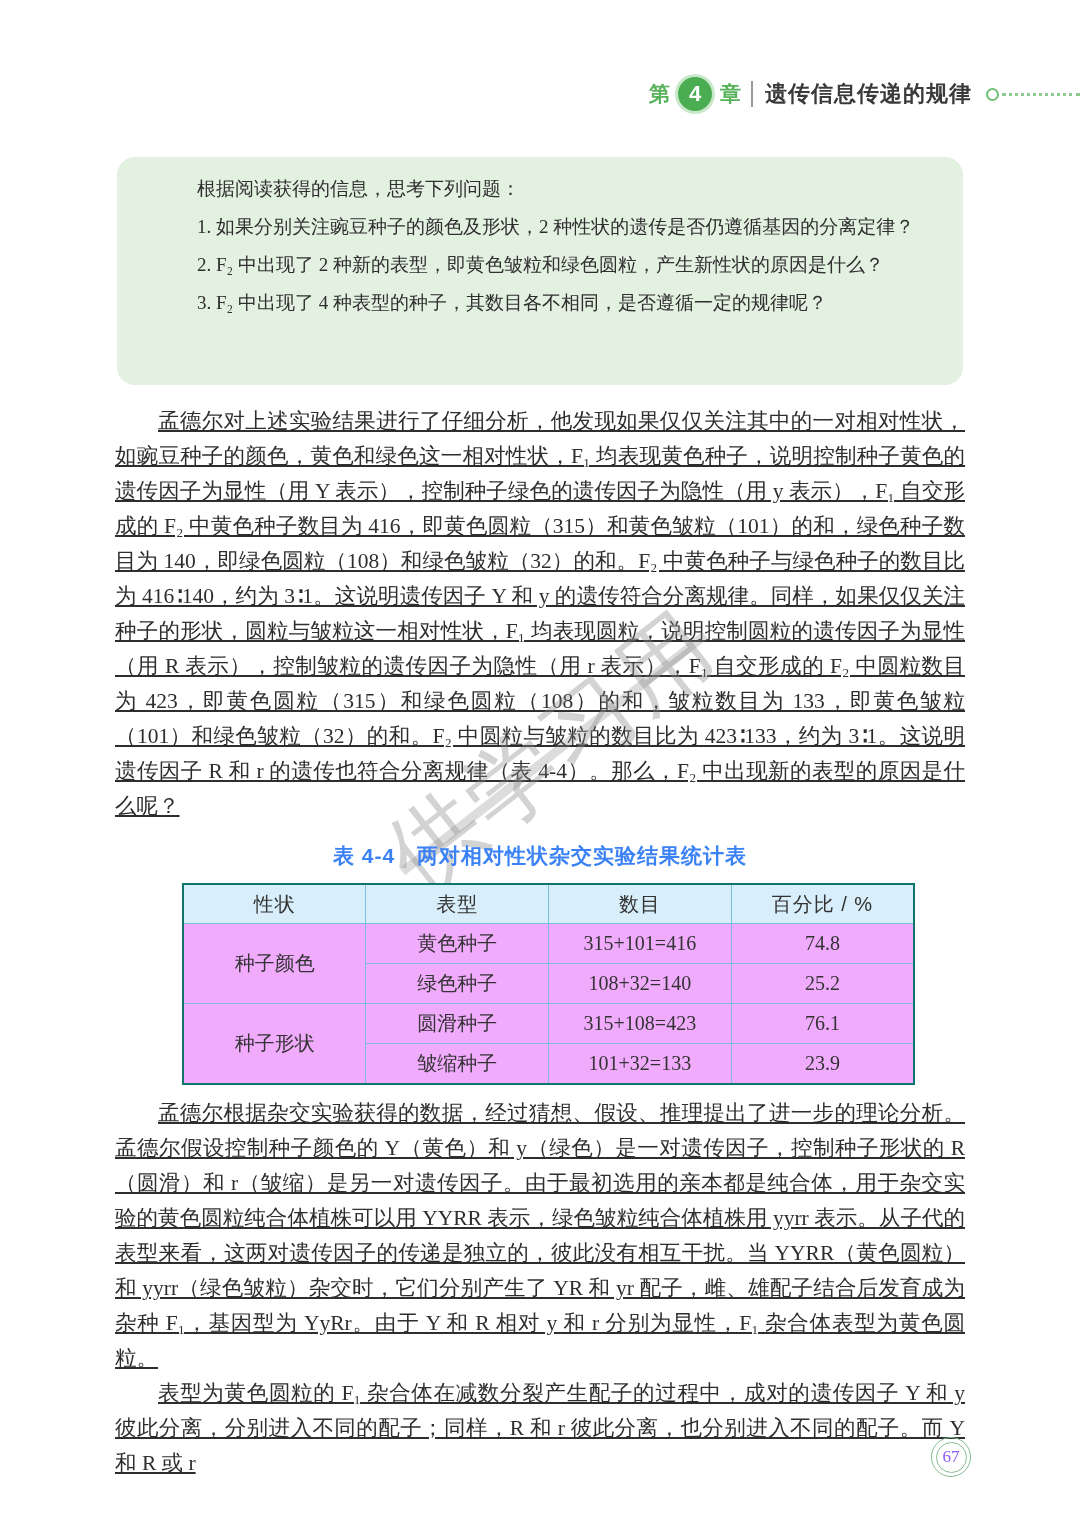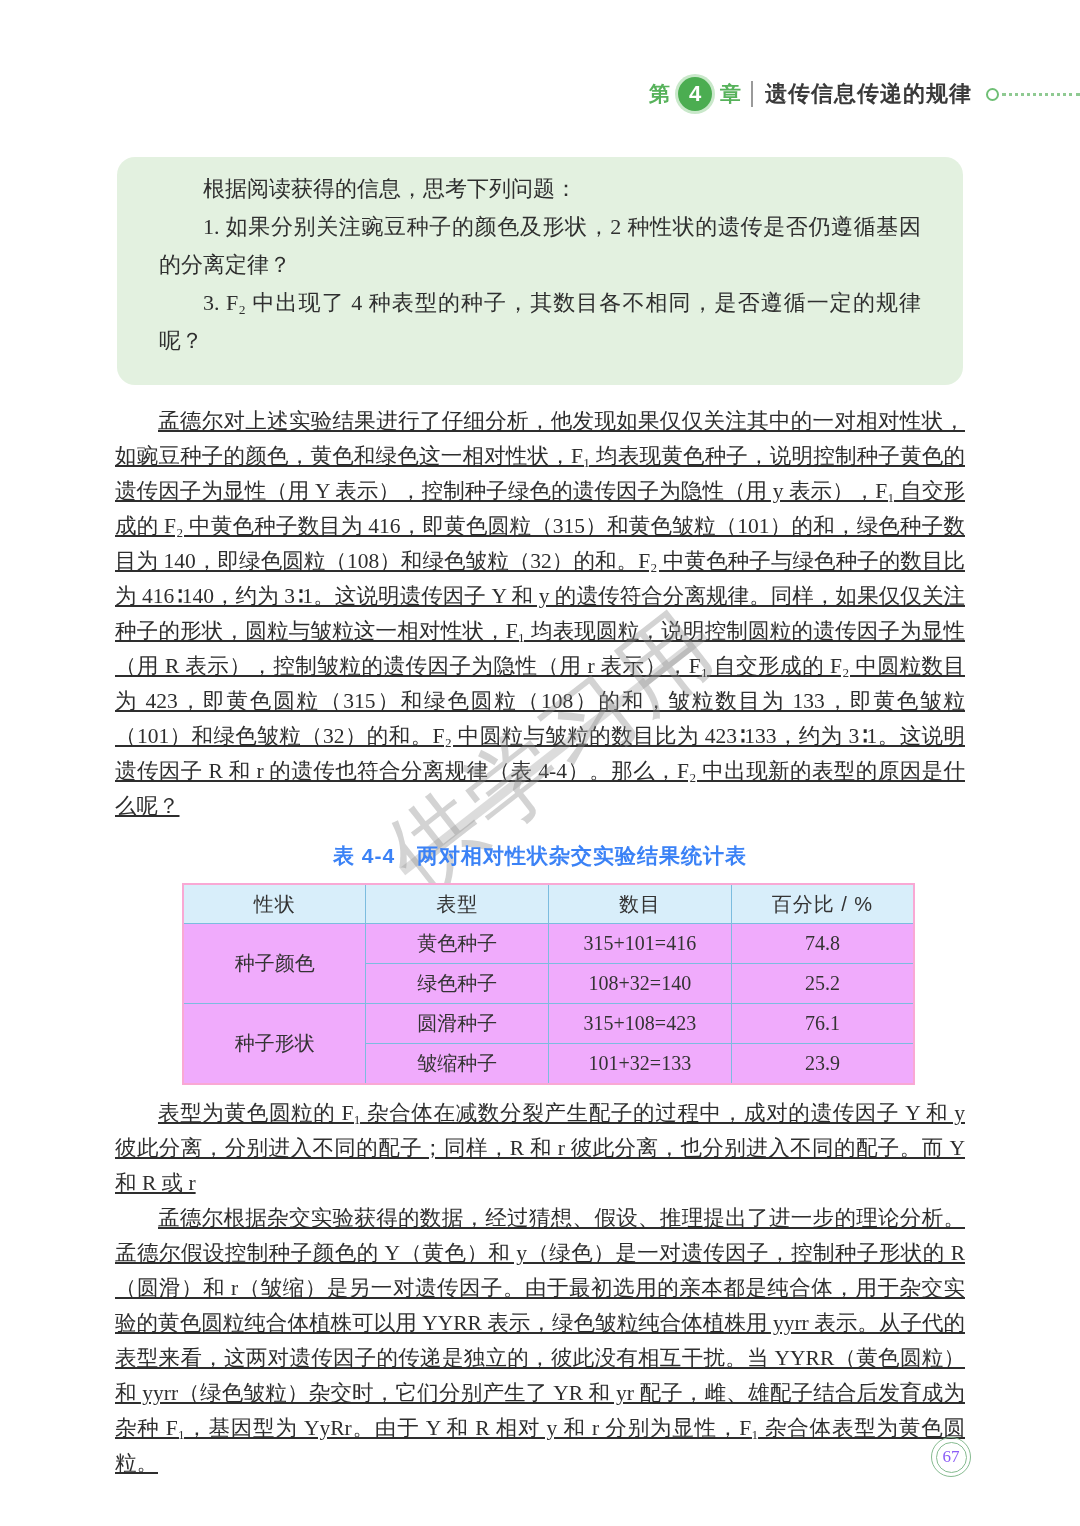--- a/index.html
+++ b/index.html
@@ -35,21 +35,21 @@
   }
   .dotted-line{
     width:78px;height:0;border-top:3px dotted #8fca92;margin-left:3px;flex:none;
   }
 
   
   .qbox{
     position:absolute;top:157px;left:117px;width:846px;height:228px;
     background:#e3f1e0;border-radius:18px;
     box-sizing:border-box;padding:13px 42px 0 42px;
-    font-size:22px;line-height:38px;color:#2f2f2f;
+    font-size:19px;line-height:38px;color:#2f2f2f;
     text-align:justify;
   }
   .qbox p{margin:0;text-indent:2em;}
 
   
   .bodyblock{position:absolute;left:115px;width:850px;font-size:21.5px;line-height:35px;text-align:justify;}
   .bodyblock p{margin:0;text-indent:2em;text-decoration:underline;}
   #body-top{top:404px;}
   #body-bottom{top:1096px;}
 
@@ -70,21 +70,21 @@
   }
   table.datatable th{
     background:#d8eefa;height:38px;
     font-family:"Liberation Sans","DejaVu Sans",sans-serif;
     font-weight:normal;letter-spacing:1px;
   }
   table.datatable td{
     background:#f0abfc;height:39px;
     font-family:"Liberation Serif","DejaVu Serif",serif;
   }
-  table.datatable{border:2px solid #f9a8d4;padding-left:40px;}
+  table.datatable{border:2px solid #0f766e;padding-left:40px;}
 
   
   .watermark{
     position:absolute;top:690px;left:360px;width:380px;
     transform:rotate(-38deg);
     font-size:92px;color:rgba(140,140,140,0.38);
     font-family:"Liberation Serif","DejaVu Serif",serif;
     letter-spacing:4px;white-space:nowrap;
     text-decoration:line-through;
     text-decoration-color:rgba(140,140,140,0.30);
@@ -119,20 +119,21 @@
     <span class="chap-word">章</span>
     <span class="chap-divider"></span>
     <span class="chap-title">遗传信息传递的规律</span>
     <span class="ring-icon"></span>
     <span class="dotted-line"></span>
   </div>
 
   <div class="qbox">
     <p>根据阅读获得的信息，思考下列问题：</p>
     <p>1. 如果分别关注豌豆种子的颜色及形状，2 种性状的遗传是否仍遵循基因的分离定律？</p>
+    <p>2. F₂ 中出现了 2 种新的表型，即黄色皱粒和绿色圆粒，产生新性状的原因是什么？</p>
     <p>3. F₂ 中出现了 4 种表型的种子，其数目各不相同，是否遵循一定的规律呢？</p>
   </div>
 
   <div class="bodyblock" id="body-top">
     <p>孟德尔对上述实验结果进行了仔细分析，他发现如果仅仅关注其中的一对相对性状，如豌豆种子的颜色，黄色和绿色这一相对性状，F₁ 均表现黄色种子，说明控制种子黄色的遗传因子为显性（用 Y 表示），控制种子绿色的遗传因子为隐性（用 y 表示），F₁ 自交形成的 F₂ 中黄色种子数目为 416，即黄色圆粒（315）和黄色皱粒（101）的和，绿色种子数目为 140，即绿色圆粒（108）和绿色皱粒（32）的和。F₂ 中黄色种子与绿色种子的数目比为 416∶140，约为 3∶1。这说明遗传因子 Y 和 y 的遗传符合分离规律。同样，如果仅仅关注种子的形状，圆粒与皱粒这一相对性状，F₁ 均表现圆粒，说明控制圆粒的遗传因子为显性（用 R 表示），控制皱粒的遗传因子为隐性（用 r 表示），F₁ 自交形成的 F₂ 中圆粒数目为 423，即黄色圆粒（315）和绿色圆粒（108）的和，皱粒数目为 133，即黄色皱粒（101）和绿色皱粒（32）的和。F₂ 中圆粒与皱粒的数目比为 423∶133，约为 3∶1。这说明遗传因子 R 和 r 的遗传也符合分离规律（表 4-4）。那么，F₂ 中出现新的表型的原因是什么呢？</p>
   </div>
 
   <div class="watermark">供学习用</div>
 
   <div class="tbl-caption">表 4-4　两对相对性状杂交实验结果统计表</div>
@@ -172,21 +173,21 @@
       </tr>
       <tr>
         <td>皱缩种子</td>
         <td>101+32=133</td>
         <td>23.9</td>
       </tr>
     </tbody>
   </table>
 
   <div class="bodyblock" id="body-bottom">
+    <p>孟德尔根据杂交实验获得的数据，经过猜想、假设、推理提出了进一步的理论分析。孟德尔假设控制种子颜色的 Y（黄色）和 y（绿色）是一对遗传因子，控制种子形状的 R（圆滑）和 r（皱缩）是另一对遗传因子。由于最初选用的亲本都是纯合体，用于杂交实验的黄色圆粒纯合体植株可以用 YYRR 表示，绿色皱粒纯合体植株用 yyrr 表示。从子代的表型来看，这两对遗传因子的传递是独立的，彼此没有相互干扰。当 YYRR（黄色圆粒）和 yyrr（绿色皱粒）杂交时，它们分别产生了 YR 和 yr 配子，雌、雄配子结合后发育成为杂种 F₁，基因型为 YyRr。由于 Y 和 R 相对 y 和 r 分别为显性，F₁ 杂合体表型为黄色圆粒。</p>
     <p>表型为黄色圆粒的 F₁ 杂合体在减数分裂产生配子的过程中，成对的遗传因子 Y 和 y 彼此分离，分别进入不同的配子；同样，R 和 r 彼此分离，也分别进入不同的配子。而 Y 和 R 或 r</p>
-    <p>孟德尔根据杂交实验获得的数据，经过猜想、假设、推理提出了进一步的理论分析。孟德尔假设控制种子颜色的 Y（黄色）和 y（绿色）是一对遗传因子，控制种子形状的 R（圆滑）和 r（皱缩）是另一对遗传因子。由于最初选用的亲本都是纯合体，用于杂交实验的黄色圆粒纯合体植株可以用 YYRR 表示，绿色皱粒纯合体植株用 yyrr 表示。从子代的表型来看，这两对遗传因子的传递是独立的，彼此没有相互干扰。当 YYRR（黄色圆粒）和 yyrr（绿色皱粒）杂交时，它们分别产生了 YR 和 yr 配子，雌、雄配子结合后发育成为杂种 F₁，基因型为 YyRr。由于 Y 和 R 相对 y 和 r 分别为显性，F₁ 杂合体表型为黄色圆粒。</p>
   </div>
 
   <div class="pagenum-outer">
     <div class="pagenum-inner">67</div>
   </div>
 
 </div>
 
 </body></html>

